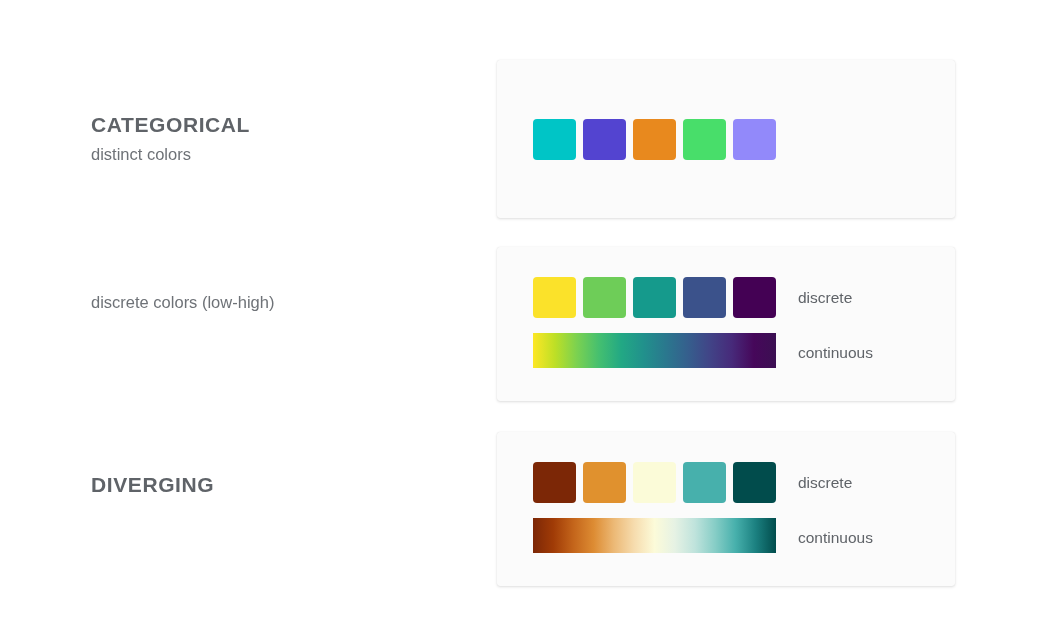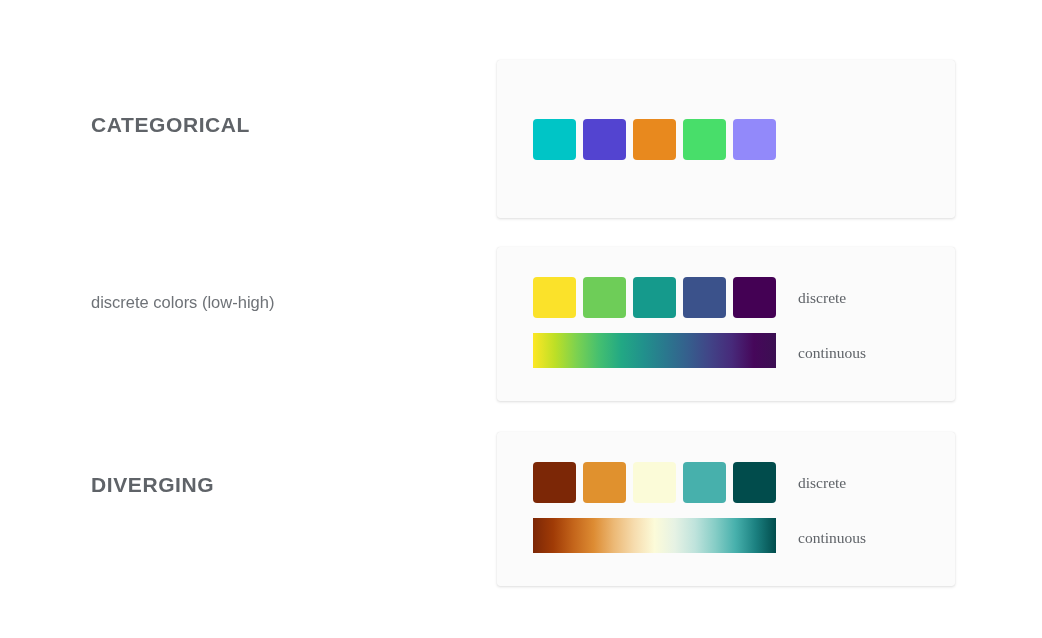--- a/index.html
+++ b/index.html
@@ -85,32 +85,33 @@
     width: 243px;
     height: 35px;
   }
 
   
   .strip-caption {
     position: absolute;
     font-size: 15.5px;
     color: #5f6368;
     white-space: nowrap;
-    font-family: Liberation Serif, serif;
+    font-family: Liberation Sans, sans-serif;
   }
 </style>
 </head>
 <body>
 
 <div class="page">
 
   <div class="row">
 
     <div class="row-label" style="top:113px;">
       <div class="row-title">CATEGORICAL</div>
+      <div class="row-sub">distinct colors</div>
     </div>
 
     <div class="card" style="top:60px; height:158px;">
 
       <div class="swatch-strip" style="left:36px; top:59px;">
         <div class="swatch" style="background: rgb(0, 197, 198);"></div>
         <div class="swatch" style="background: rgb(83, 68, 208);"></div>
         <div class="swatch" style="background: rgb(232, 137, 30);"></div>
         <div class="swatch" style="background: rgb(72, 222, 106);"></div>
         <div class="swatch" style="background: rgb(146, 137, 250);"></div>

